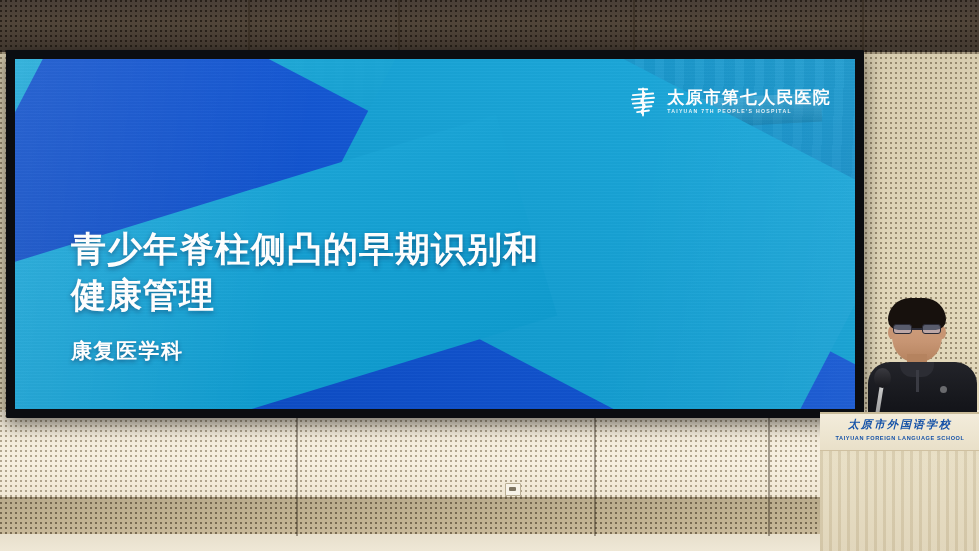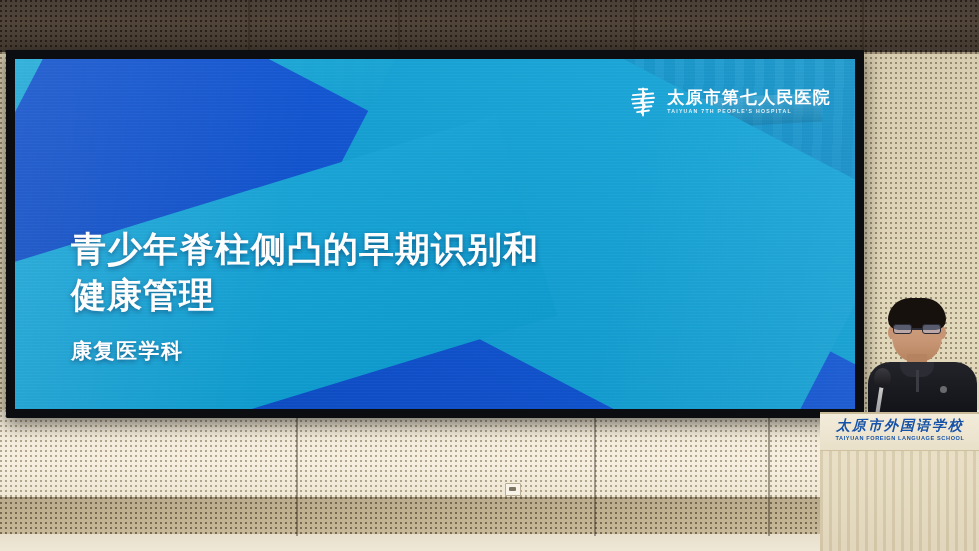--- a/index.html
+++ b/index.html
@@ -125,21 +125,21 @@
     background:linear-gradient(180deg,#cfcfcf,#8d8d8d);transform:rotate(9deg);transform-origin:top;}
 
   #podium{position:absolute;left:820px;top:412px;width:159px;height:139px;
     background:linear-gradient(180deg,#ddd0b0 0%,#e6dcc0 30%,#ded2b4 100%);
     border-top:2px solid #c9bb98;}
   #podium .grain{position:absolute;inset:0;
     background:repeating-linear-gradient(90deg, rgba(150,130,95,.16) 0 3px, rgba(255,255,255,.10) 3px 9px);}
   #podium-band{position:absolute;left:0;top:0;width:159px;height:36px;
     background:linear-gradient(180deg,#f3ecdb,#e9e0c9);border-bottom:1px solid #cfc0a0;}
   #podium-cn{position:absolute;left:10px;top:3px;width:140px;text-align:center;
-    color:#1552a8;font-family:"DejaVu Serif",serif;font-weight:700;font-size:14px;
+    color:#1552a8;font-family:"DejaVu Serif",serif;font-weight:700;font-size:11px;
     letter-spacing:2px;font-style:italic;}
   #podium-en{position:absolute;left:6px;top:21px;width:148px;text-align:center;
     color:#1552a8;font-size:5.6px;font-weight:700;letter-spacing:.6px;}
 
   .outlet{position:absolute;left:505px;top:483px;width:14px;height:11px;
     background:#f7f3e8;border:1px solid #b9ae94;border-radius:1px;}
   .outlet::after{content:"";position:absolute;left:3px;top:3px;width:7px;height:4px;
     background:#7d7461;border-radius:1px;}
 </style>
 </head>

